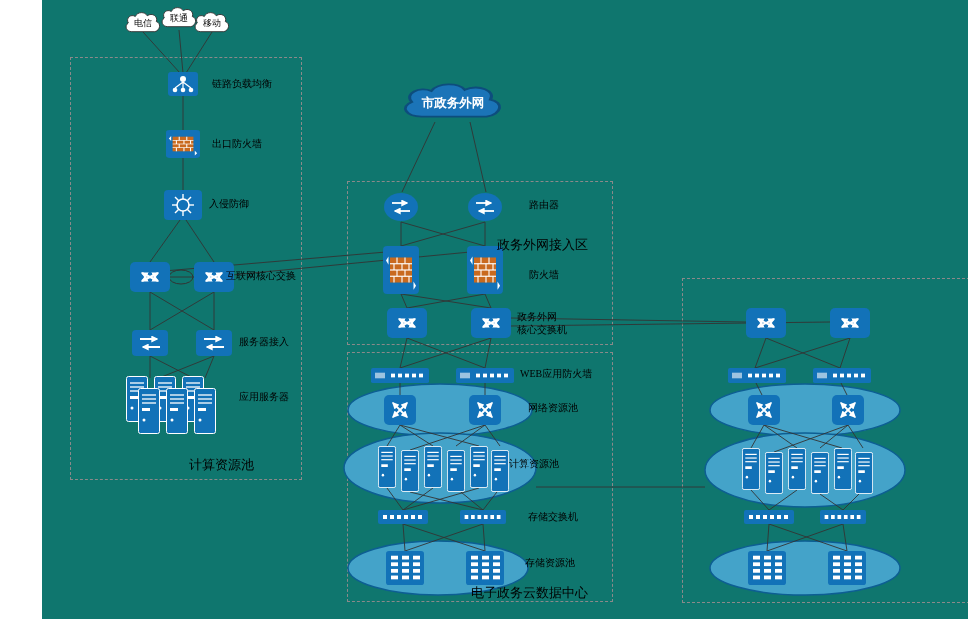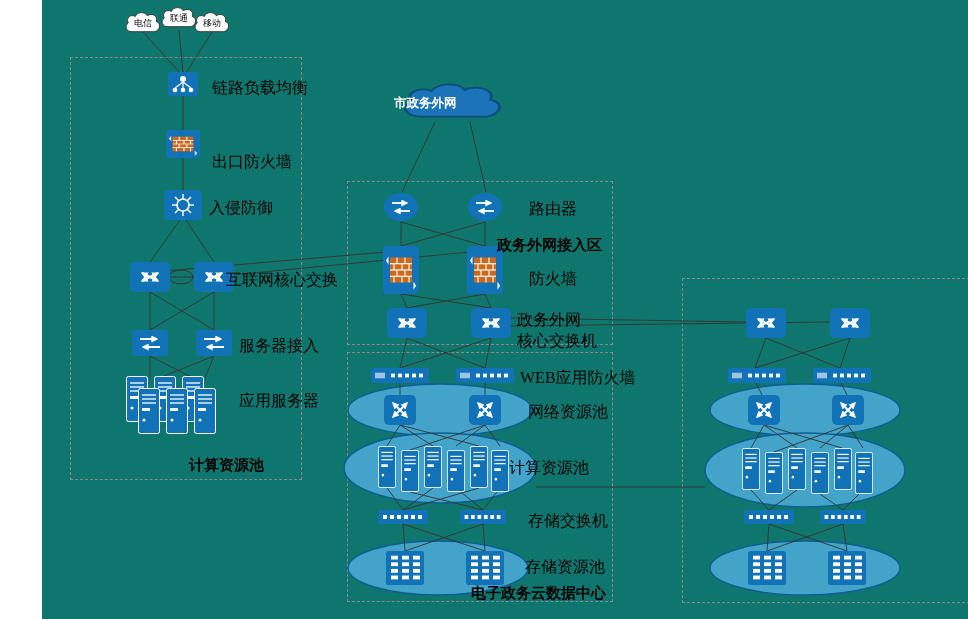--- a/index.html
+++ b/index.html
@@ -1,25 +1,25 @@
 <!DOCTYPE html>
 <html><head>
 <meta charset="utf-8">
 <style>
   *{margin:0;padding:0;box-sizing:border-box}
   html,body{background:#ffffff}
   #canvas{position:relative;width:968px;height:619px;background:#0f766e;overflow:hidden;
           font-family:"Liberation Serif","DejaVu Serif",serif;margin-left:42px;}
   .zone{position:absolute;border:1px dashed #8a8a8a;background:transparent}
   #net{position:absolute;left:0;top:0}
-  .lbl{position:absolute;font-size:16px;color:#000;white-space:nowrap;line-height:1.2}
+  .lbl{position:absolute;font-size:10px;color:#000;white-space:nowrap;line-height:1.2}
   .lbl.two{white-space:pre-line;line-height:1.3}
-  .zone-title{position:absolute;font-size:15px;font-weight:bold;color:#000;white-space:nowrap}
+  .zone-title{position:absolute;font-size:13px;font-weight:normal;color:#000;white-space:nowrap}
   .cloud-label{position:absolute;font-size:9px;color:#000;white-space:nowrap}
-  .gov-cloud-label{position:absolute;font-size:12.5px;font-weight:bold;color:#fff;text-align:left;white-space:nowrap}
+  .gov-cloud-label{position:absolute;font-size:12.5px;font-weight:bold;color:#fff;text-align:center;white-space:nowrap}
   .pool{fill:#44a3c9;stroke:#0d5e93;stroke-width:1.5}
   .lines{stroke:#333;stroke-width:0.9;fill:none}
   .cloud-sm{fill:#fff;stroke:#333;stroke-width:1.3}
   .cloud-bg{fill:#1b74b8;stroke:#0d4d7d;stroke-width:1.5}
 </style>
 </head>
 <body>
 
 <div id="canvas">
 
@@ -269,21 +269,21 @@
     <use href="#s-storage" x="706" y="551" width="38" height="34"></use>
     <use href="#s-storage" x="786" y="551" width="38" height="34"></use>
   </svg>
 
   <div class="cloud-label" style="left:92px;top:17px">电信</div>
   <div class="cloud-label" style="left:128px;top:12px">联通</div>
   <div class="cloud-label" style="left:161px;top:17px">移动</div>
   <div class="gov-cloud-label" style="left:352px;top:95px;width:118px">市政务外网</div>
 
   <div class="lbl" style="left:170px;top:78px">链路负载均衡</div>
-  <div class="lbl" style="left:170px;top:152px">出口防火墙</div>
+  <div class="lbl" style="left:170px;top:138px">出口防火墙</div>
   <div class="lbl" style="left:167px;top:198px">入侵防御</div>
   <div class="lbl" style="left:184px;top:270px">互联网核心交换</div>
   <div class="lbl" style="left:197px;top:336px">服务器接入</div>
   <div class="lbl" style="left:197px;top:391px">应用服务器</div>
   <div class="lbl" style="left:487px;top:199px">路由器</div>
   <div class="lbl" style="left:487px;top:269px">防火墙</div>
   <div class="lbl two" style="left:475px;top:310px">政务外网
 核心交换机</div>
   <div class="lbl" style="left:478px;top:368px">WEB应用防火墙</div>
   <div class="lbl" style="left:486px;top:402px">网络资源池</div>

